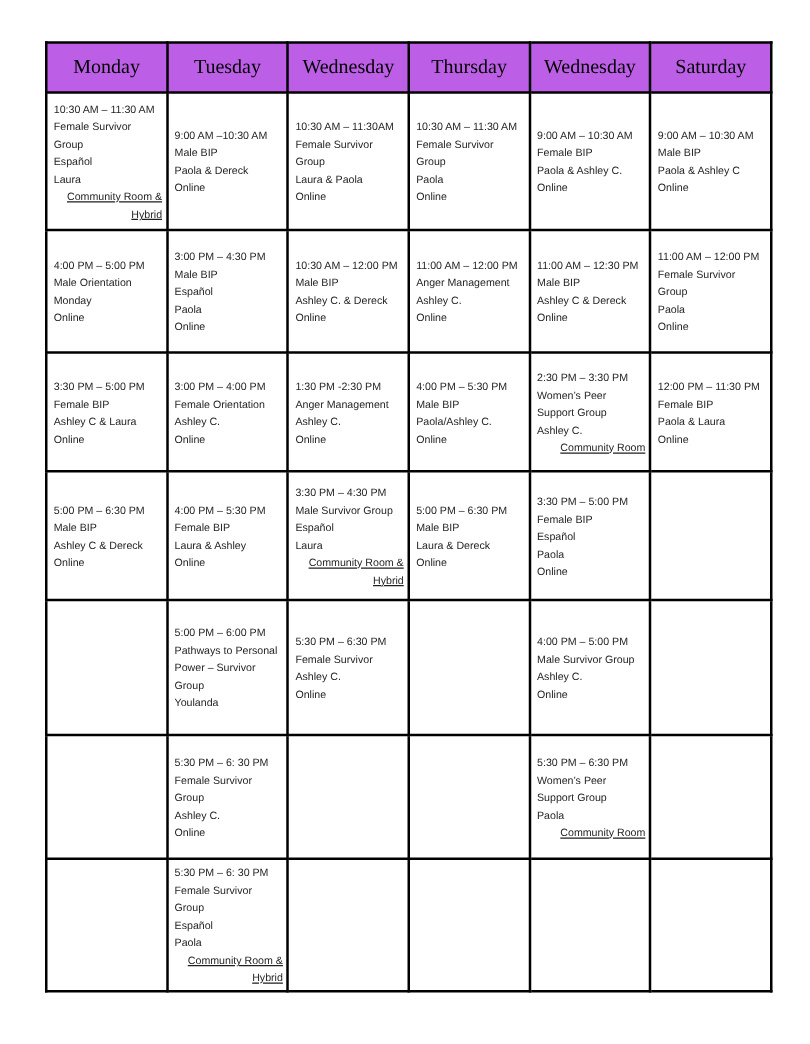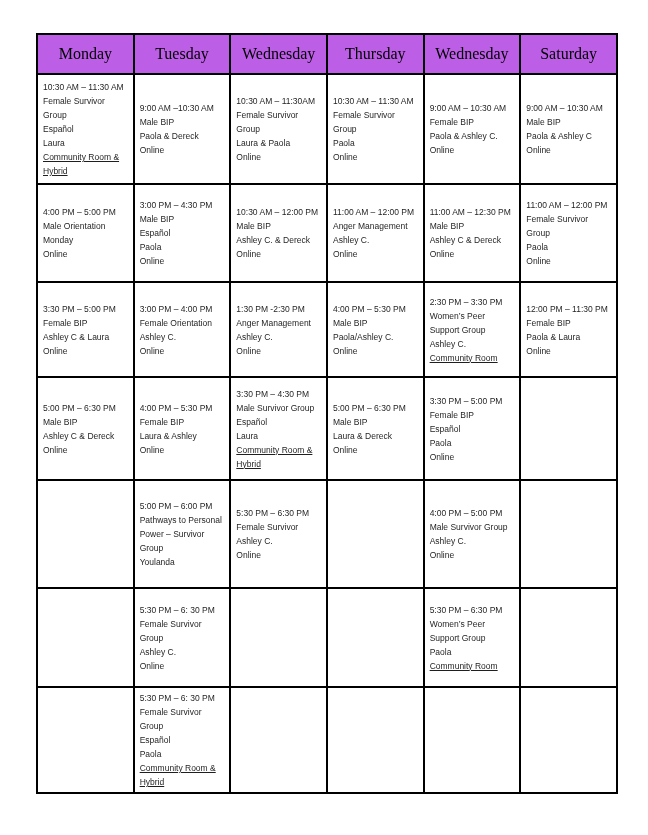--- a/index.html
+++ b/index.html
@@ -58,21 +58,21 @@
   tbody tr:nth-child(2) { height: 98px; }
   tbody tr:nth-child(3) { height: 95px; }
   tbody tr:nth-child(4) { height: 103px; }
   tbody tr:nth-child(5) { height: 108px; }
   tbody tr:nth-child(6) { height: 99px; }
   tbody tr:nth-child(7) { height: 99px; }
   .line {
     white-space: nowrap;
   }
   .line.bold { font-weight: normal; }
-  .line.underline { text-decoration: underline; }
+  .line.underline { text-decoration: underline; text-align: right; }
 </style>
 </head>
 <body>
 
 <div class="page">
   <table class="schedule">
     <thead>
       <tr>
         <th>Monday</th>
         <th>Tuesday</th>

